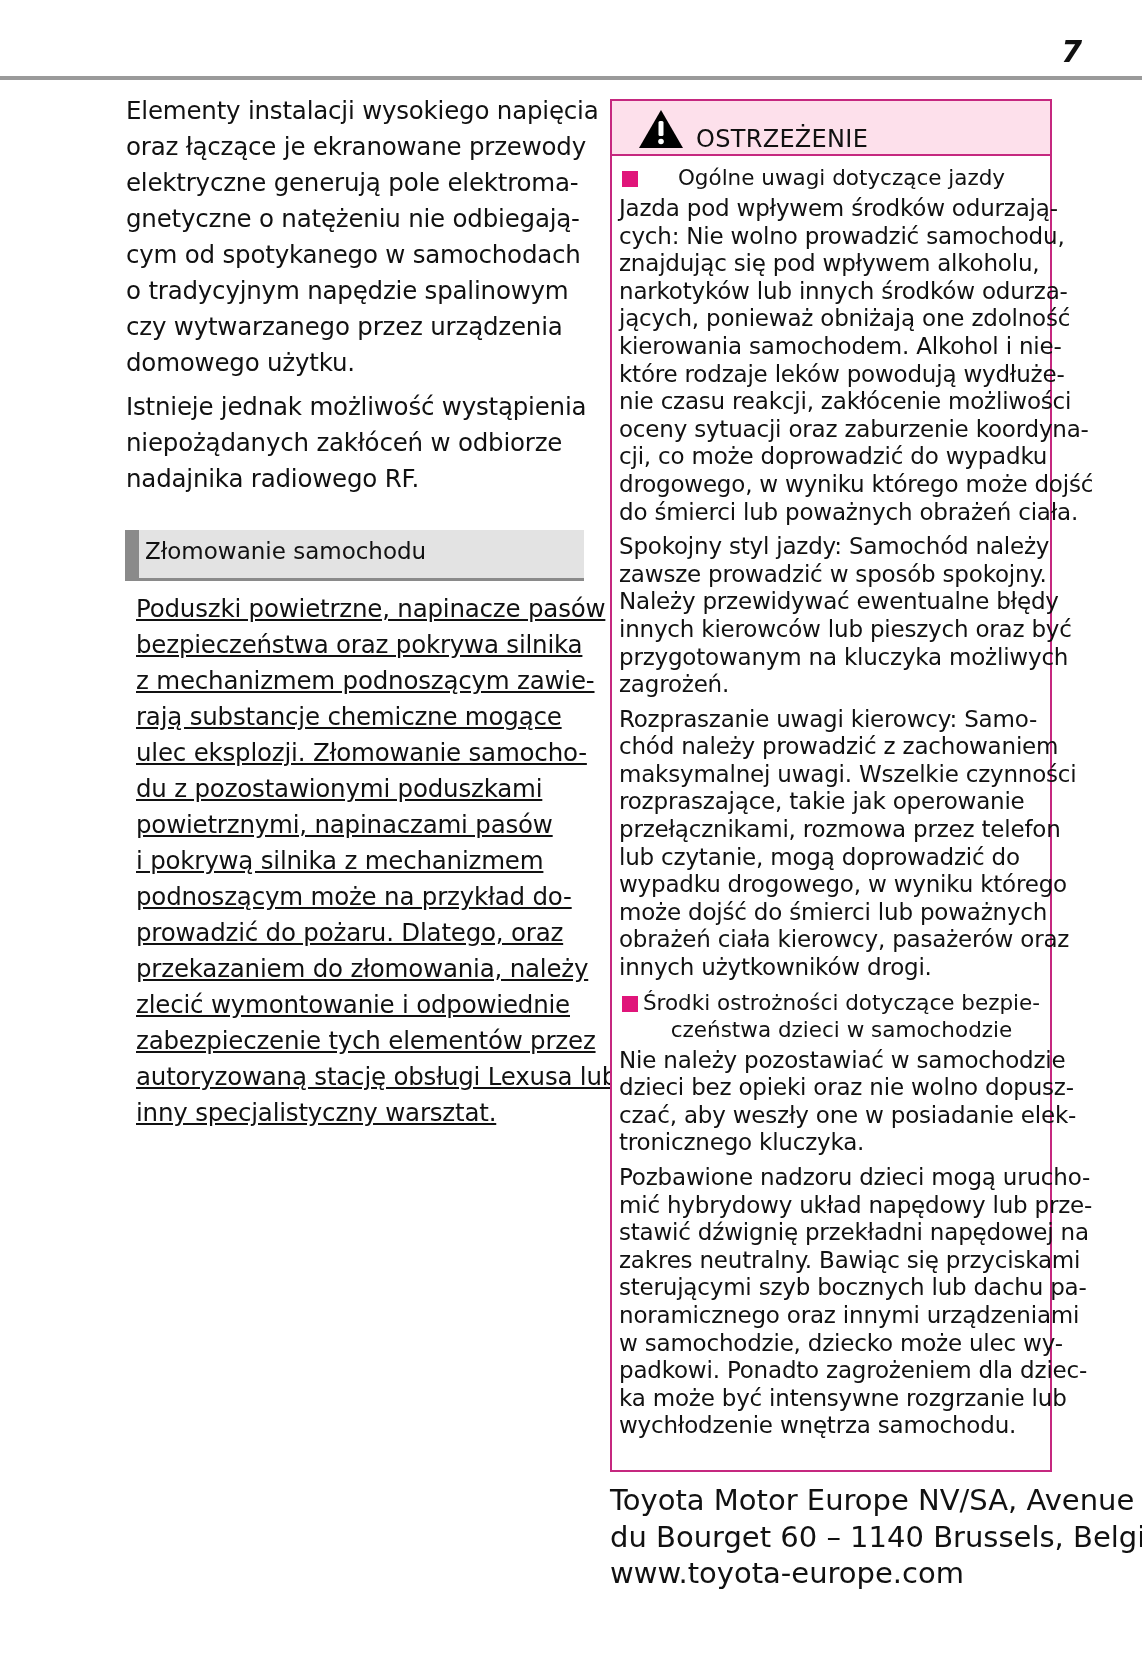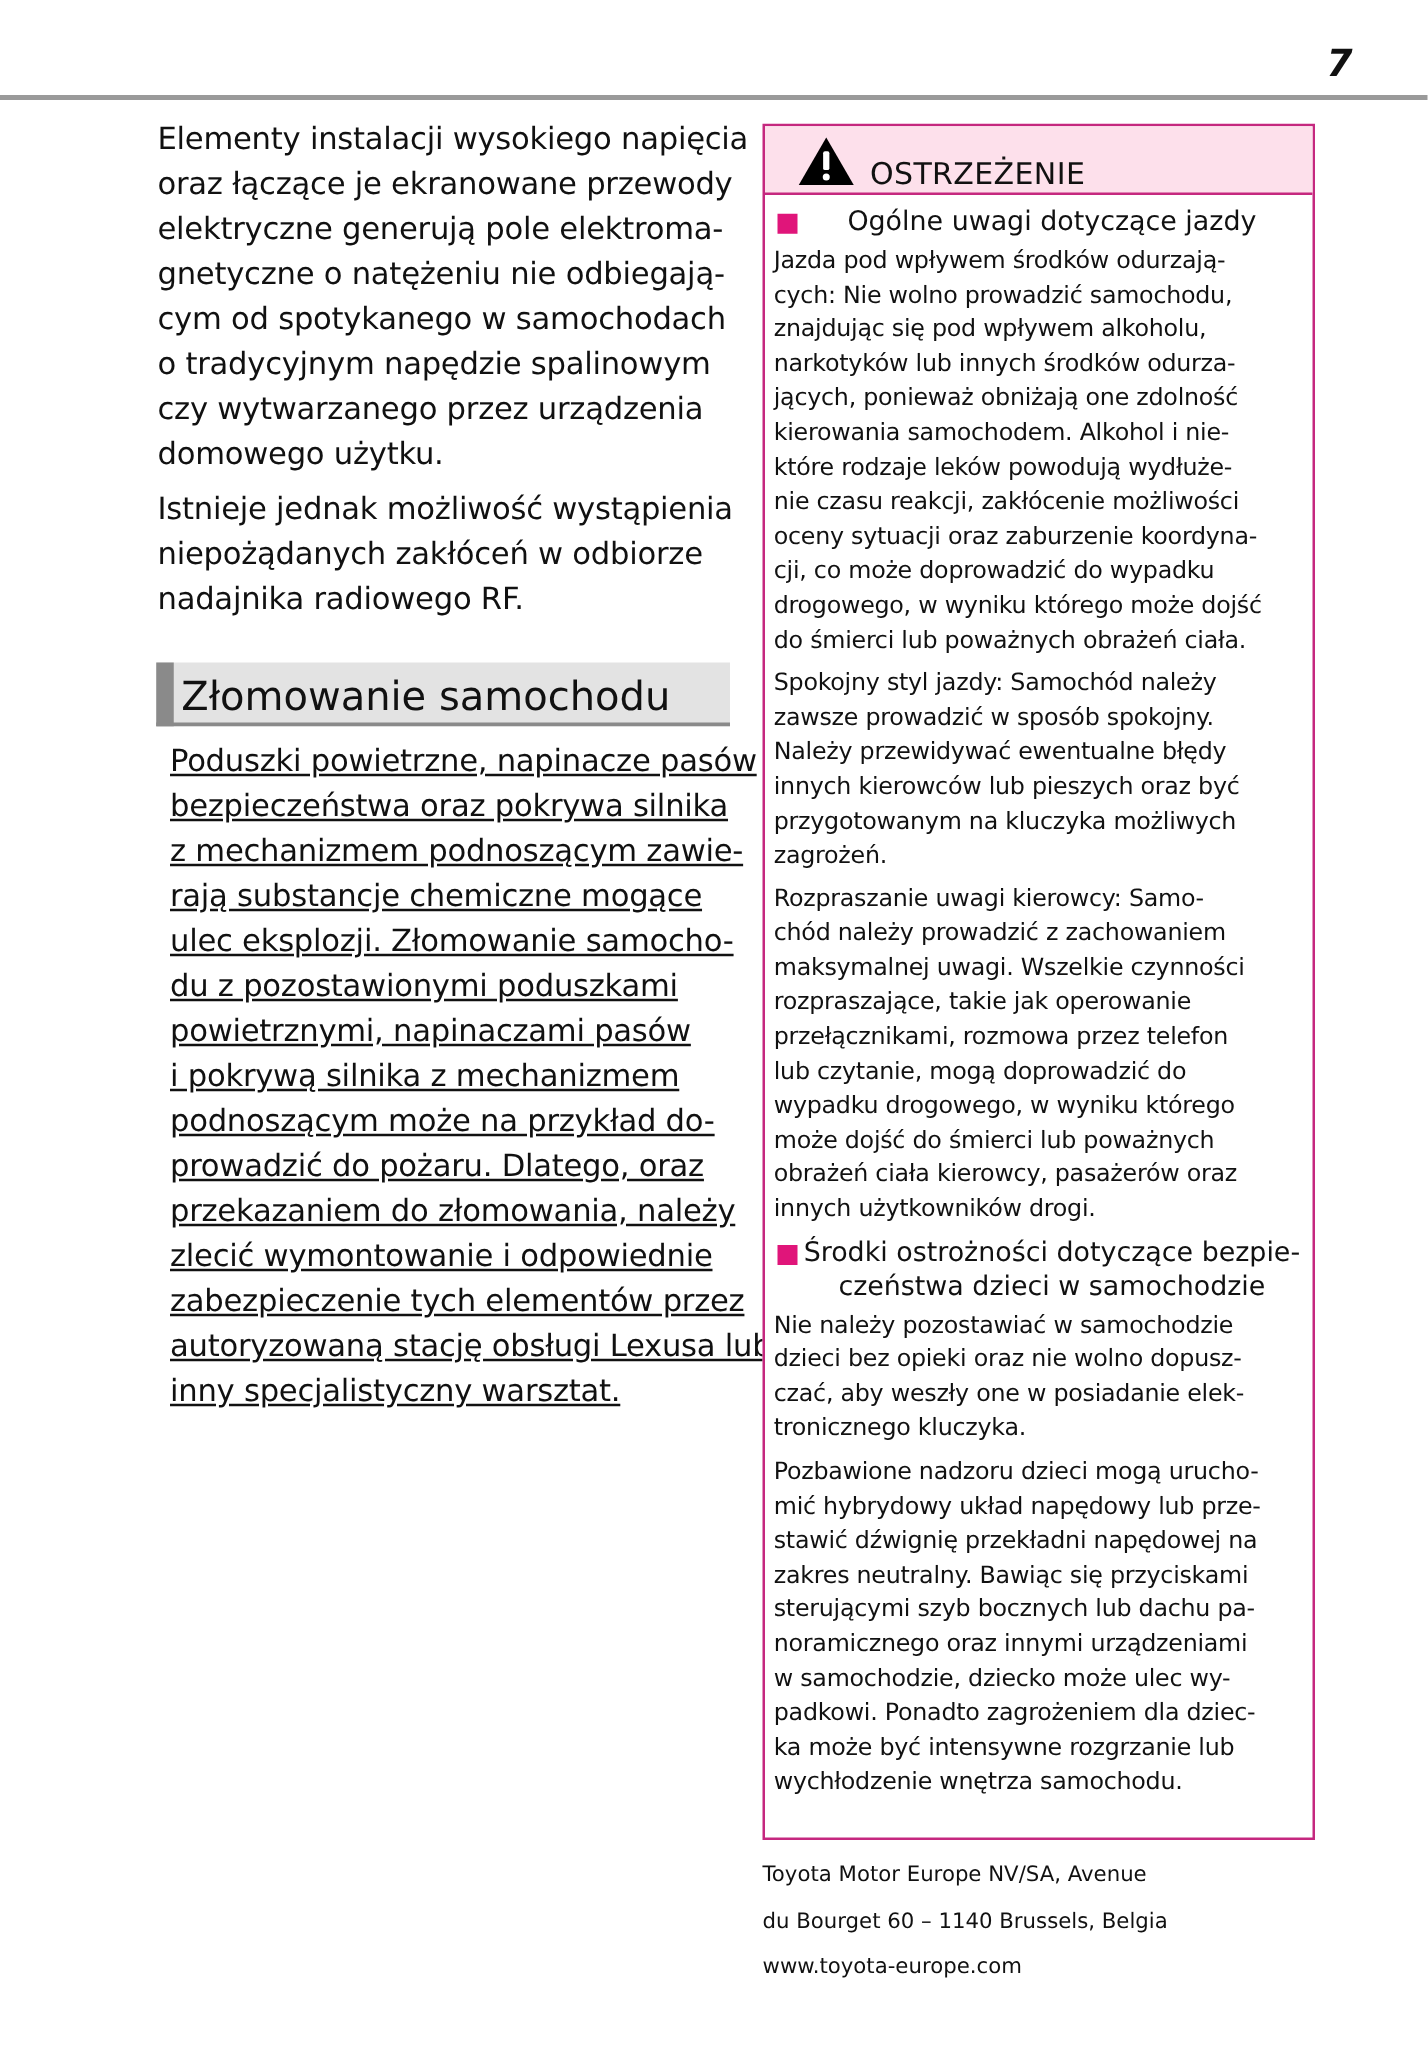--- a/index.html
+++ b/index.html
@@ -8,37 +8,37 @@
   .page-number { position: absolute; top: 34px; right: 60px; font-size: 30px; font-weight: bold; font-style: italic; color: #111; }
   .top-rule { position: absolute; top: 76px; left: 0; width: 1142px; height: 4px; background: #9a9a9a; }
 
   .left-col { position: absolute; left: 126px; top: 93px; width: 455px; }
   .para { margin: 0; }
   .para .ln { display: block; font-size: 24.5px; line-height: 36px; white-space: nowrap; letter-spacing: -0.2px; }
   .para + .para { margin-top: 8px; }
 
   .section-heading { position: absolute; left: 125px; top: 530px; width: 445px; height: 48px;
                      background: #e3e3e3; border-left: 14px solid #8a8a8a; border-bottom: 3px solid #8a8a8a; box-sizing: content-box; }
-  .section-heading span { position: absolute; left: 6px; top: 8px; font-size: 32px; white-space: nowrap; color: #111; text-align: right; }
+  .section-heading span { position: absolute; left: 6px; top: 8px; font-size: 23px; white-space: nowrap; color: #111; text-align: right; }
   .left-col-2 { position: absolute; left: 136px; top: 591px; width: 455px; text-decoration: underline; }
 
   .warning-box { position: absolute; left: 610px; top: 99px; width: 442px; height: 1373px;
                  border: 2px solid #c5287f; box-sizing: border-box; background: #fff; }
   .warning-header { height: 53px; background: #fde0eb; border-bottom: 2px solid #c5287f; position: relative; }
   .warn-icon { position: absolute; left: 26px; top: 8px; width: 46px; height: 40px; }
   .warning-title { position: absolute; left: 84px; top: 24px; font-size: 24px; letter-spacing: 0.3px; white-space: nowrap; }
   .warning-body { padding: 6px 8px 0 7px; }
   .sub-head { position: relative; padding-left: 22px; font-size: 21.5px; line-height: 27px; white-space: nowrap; margin: 2px 0 4px 0; }
   .sub-head .sq { position: absolute; left: 3px; top: 7px; width: 16px; height: 16px; background: #e0157a; }
   .sub-head .ln { display: block; white-space: nowrap; text-align: center; }
   .wpara { margin: 0 0 7px 0; }
-  .wpara .ln { display: block; font-size: 19px; line-height: 27.6px; white-space: nowrap; letter-spacing: -0.2px; }
+  .wpara .ln { display: block; font-size: 23px; line-height: 27.6px; white-space: nowrap; letter-spacing: -0.2px; }
 
   .footer { position: absolute; left: 610px; top: 1482px; width: 460px; }
-  .footer .ln { display: block; font-size: 17px; line-height: 36.5px; white-space: nowrap; }
+  .footer .ln { display: block; font-size: 29px; line-height: 36.5px; white-space: nowrap; }
 </style>
 </head>
 <body>
 
 <div class="page-number">7</div>
 <div class="top-rule"></div>
 
 <div class="left-col" id="left-intro">
     <p class="para">
       <span class="ln">Elementy instalacji wysokiego napięcia</span>

